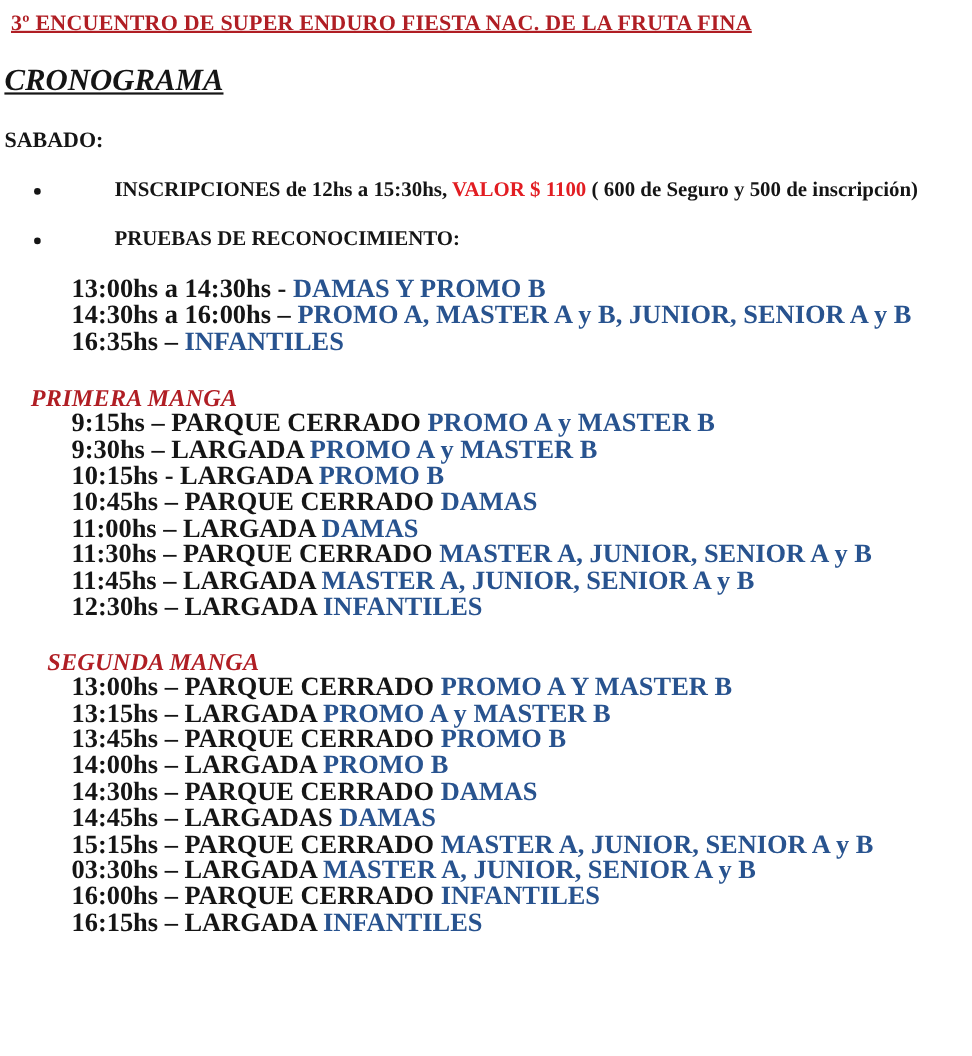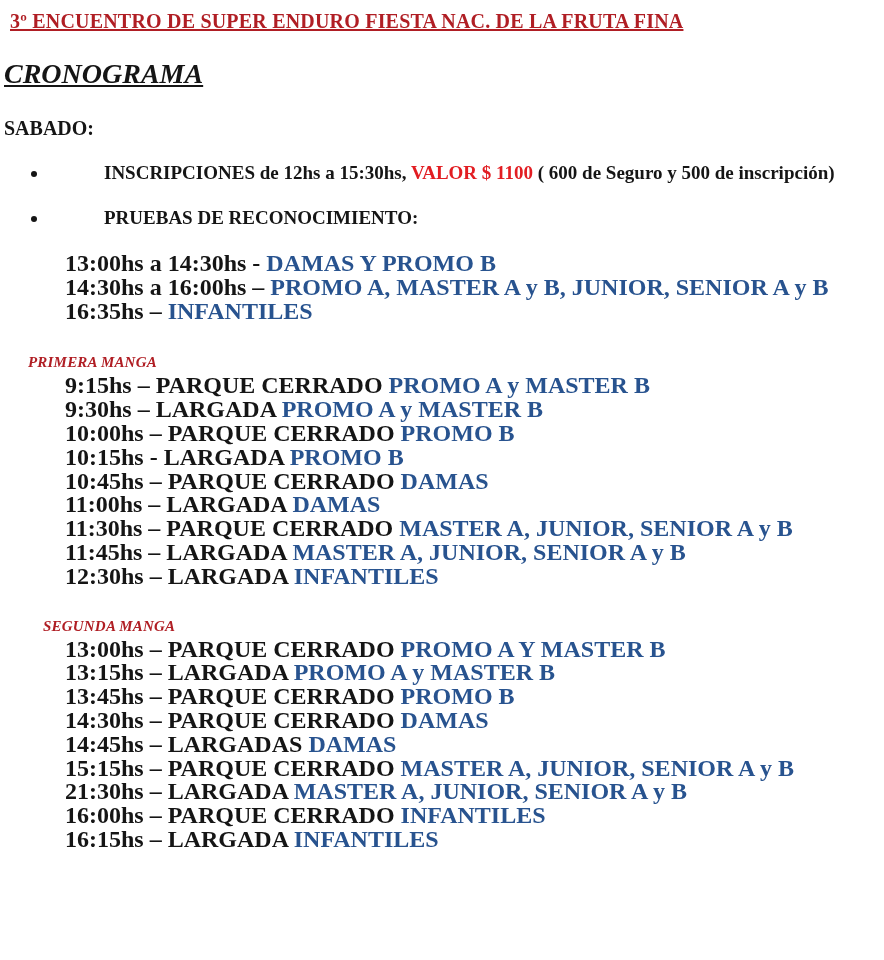--- a/index.html
+++ b/index.html
@@ -64,21 +64,21 @@
   .recon-block{margin:22px 0 0 0;}
   .row{
     padding-left:65px;
     font-size:24px;
     line-height:23.8px;
     white-space:pre-wrap;
   }
   .cat{color:var(--blue);}
   .heat-title{
     margin:0 0 0 28px;
-    font-size:15px;
+    font-size:22px;
     line-height:24px;
     font-style:italic;
     color:var(--dark-red);
     letter-spacing:.2px;
   }
   .heat-first{margin-top:27px;}
   .heat-second{margin-top:25px;margin-left:43px;}
 </style>
 </head>
 <body>
@@ -102,36 +102,36 @@
       <div class="row"><span>16:35hs – </span><span class="cat">INFANTILES</span></div>
     </div>
   </div>
 
   <div>
 
     <div class="heat-title heat-first">PRIMERA MANGA</div>
     <div>
       <div class="row"><span>9:15hs – PARQUE CERRADO </span><span class="cat">PROMO A y MASTER B</span></div>
       <div class="row"><span>9:30hs – LARGADA </span><span class="cat">PROMO A y MASTER B</span></div>
-      <div class="row"><span>10:00hs – PARQUE CERRADO </span><span class="cat">PROMO B</span></div>
       <div class="row"><span>10:15hs - LARGADA </span><span class="cat">PROMO B</span></div>
       <div class="row"><span>10:45hs – PARQUE CERRADO </span><span class="cat">DAMAS</span></div>
       <div class="row"><span>11:00hs – LARGADA </span><span class="cat">DAMAS</span></div>
       <div class="row"><span>11:30hs – PARQUE CERRADO </span><span class="cat">MASTER A, JUNIOR, SENIOR A y B</span></div>
       <div class="row"><span>11:45hs – LARGADA </span><span class="cat">MASTER A, JUNIOR, SENIOR A y B</span></div>
       <div class="row"><span>12:30hs – LARGADA </span><span class="cat">INFANTILES</span></div>
     </div>
 
     <div class="heat-title heat-second">SEGUNDA MANGA</div>
     <div>
       <div class="row"><span>13:00hs – PARQUE CERRADO </span><span class="cat">PROMO A Y MASTER B</span></div>
       <div class="row"><span>13:15hs – LARGADA </span><span class="cat">PROMO A y MASTER B</span></div>
       <div class="row"><span>13:45hs – PARQUE CERRADO </span><span class="cat">PROMO B</span></div>
+      <div class="row"><span>14:00hs – LARGADA </span><span class="cat">PROMO B</span></div>
       <div class="row"><span>14:30hs – PARQUE CERRADO </span><span class="cat">DAMAS</span></div>
       <div class="row"><span>14:45hs – LARGADAS </span><span class="cat">DAMAS</span></div>
       <div class="row"><span>15:15hs – PARQUE CERRADO </span><span class="cat">MASTER A, JUNIOR, SENIOR A y B</span></div>
-      <div class="row"><span>21:30hs – LARGADA </span><span class="cat">MASTER A, JUNIOR, SENIOR A y B</span></div>
+      <div class="row"><span>03:30hs – LARGADA </span><span class="cat">MASTER A, JUNIOR, SENIOR A y B</span></div>
       <div class="row"><span>16:00hs – PARQUE CERRADO </span><span class="cat">INFANTILES</span></div>
       <div class="row"><span>16:15hs – LARGADA </span><span class="cat">INFANTILES</span></div>
     </div>
   </div>
 
 </div>
 
 </body></html>

